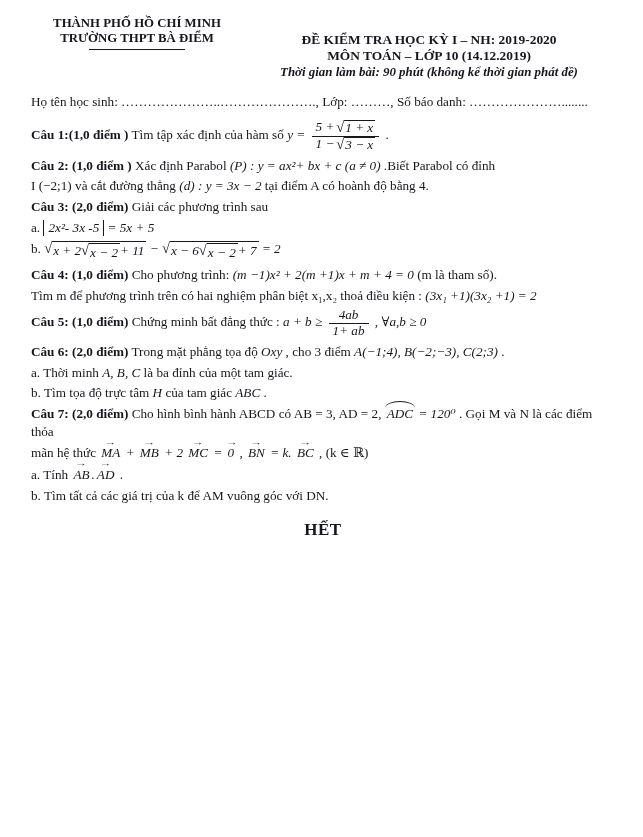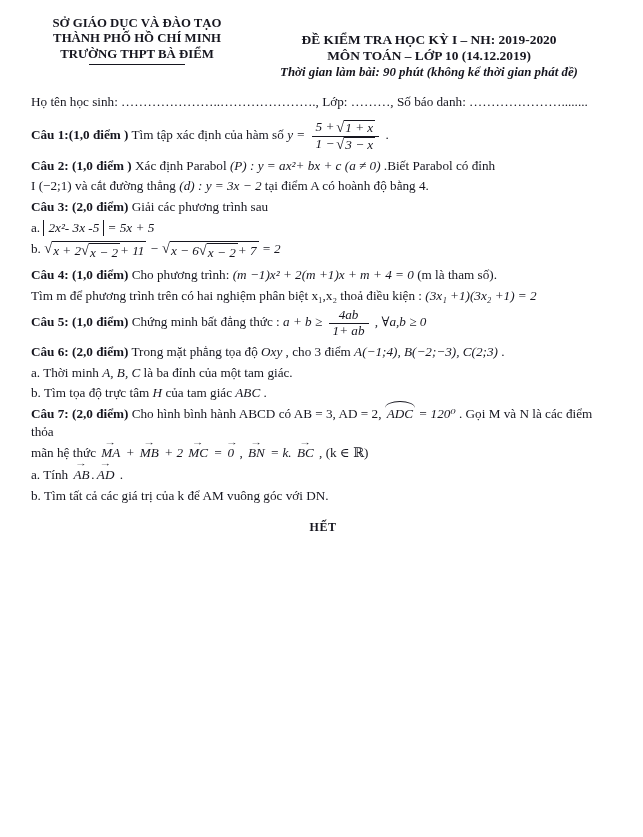--- a/index.html
+++ b/index.html
@@ -45,30 +45,29 @@
   
   .vec { position:relative; display:inline-block; font-style:italic; margin:0 2px; padding-top:1px; }
   .varr { position:absolute; top:-0.62em; left:0; width:100%; text-align:center; font-size:0.6em; font-style:normal; transform:scaleX(1.5); line-height:1; }
 
   
   .hat { position:relative; display:inline-block; font-style:italic; margin:0 2px; }
   .hat::before { content:""; position:absolute; top:-4px; left:-2px; right:-2px; height:6px;
                  border-top:1.4px solid currentColor; border-radius:50% 50% 0 0 / 100% 100% 0 0; }
 
   
-  .het { text-align:center; font-weight:bold; margin-top:15px; font-size:12px; letter-spacing:0.5px; }
+  .het { text-align:center; font-weight:bold; margin-top:15px; font-size:17px; letter-spacing:0.5px; }
 </style>
 </head>
 <body>
 
 <div class="page">
 
   <div class="hdr">
     <div class="hdr-left">
-      <div>SỞ GIÁO DỤC VÀ ĐÀO TẠO</div>
       <div>THÀNH PHỐ HỒ CHÍ MINH</div>
       <div>TRƯỜNG THPT BÀ ĐIỂM</div>
       <div class="hdr-rule"></div>
     </div>
     <div class="hdr-right">
       <div>ĐỀ KIỂM TRA HỌC KỲ I – NH: 2019-2020</div>
       <div>MÔN TOÁN – LỚP 10 (14.12.2019)</div>
       <div class="hdr-time">Thời gian làm bài: 90 phút (không kể thời gian phát đề)</div>
     </div>
   </div>

